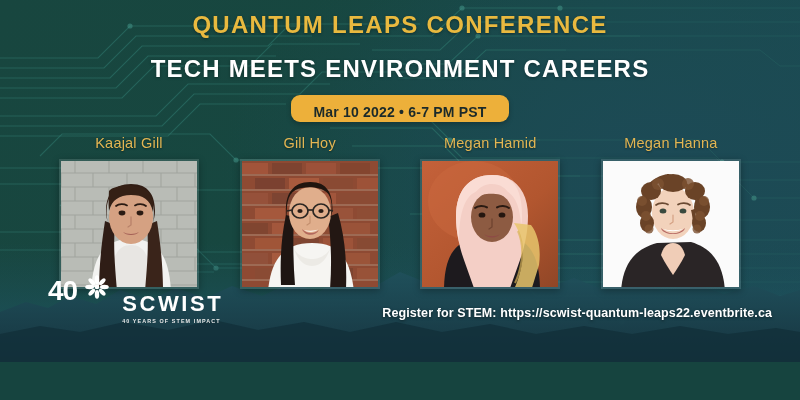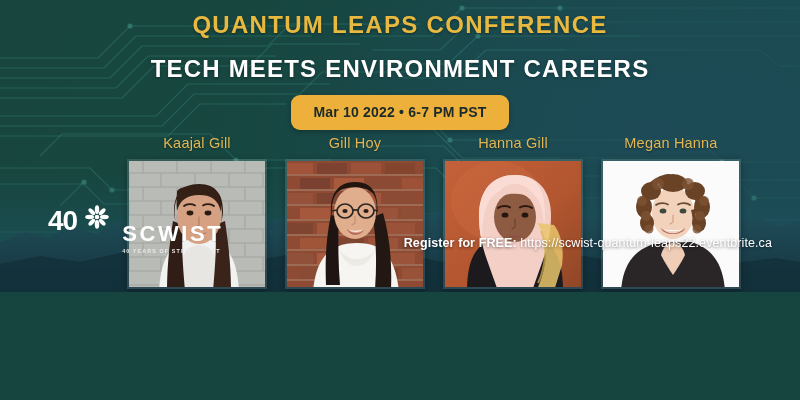--- a/index.html
+++ b/index.html
@@ -4,21 +4,21 @@
 <style>
   * { margin:0; padding:0; box-sizing:border-box; }
   html,body { width:800px; height:400px; overflow:hidden; }
   body {
     font-family:"Liberation Sans", sans-serif;
     background:#16443f;
     position:relative;
   }
   #poster {
     position:absolute; inset:0;
-    width:800px; height:292px;
+    width:800px; height:362px;
     overflow:hidden;
     background:
       radial-gradient(ellipse 620px 380px at 82% 46%, #1d4a56 0%, rgba(29,74,86,0) 70%),
       linear-gradient(115deg, #18463f 0%, #174740 38%, #184a49 62%, #1b4b54 100%);
   }
   
   .circuits { position:absolute; inset:0; pointer-events:none; }
   .circuits svg { display:block; width:800px; height:400px; }
   .trace { fill:none; stroke:#2f7a70; stroke-opacity:.55; stroke-width:1.1; }
   .tracefaint { fill:none; stroke:#2c6f6a; stroke-opacity:.32; stroke-width:1; }
@@ -49,30 +49,30 @@
     text-shadow:0 1px 3px rgba(0,0,0,.35);
   }
   .badge-row { margin-top:12px; text-align:center; }
   .badge {
     display:inline-block;
     background:#edb03a;
     color:#1b2a2a;
     font-size:14px;
     font-weight:bold;
     letter-spacing:.2px;
-    padding:9px 22px 10px 22px;
+    padding:9px 22px 2px 22px;
     border-radius:9px;
     box-shadow:0 2px 5px rgba(0,0,0,.25);
   }
   
   .speakers {
     position:absolute;
     top:136px; left:50px; right:50px;
     display:flex;
-    justify-content:flex-end;
+    justify-content:space-between;
     align-items:flex-start;
   }
   .speaker { width:158px; text-align:center; }
   .sp-name {
     color:#e3b653;
     font-size:14.5px;
     letter-spacing:.2px;
     line-height:1;
     margin-bottom:8px;
     white-space:nowrap;
@@ -105,21 +105,21 @@
   .logo-tag {
     color:#e9e9e9; font-size:5.4px; font-weight:bold;
     letter-spacing:1.1px; margin-top:3px;
   }
   .register {
     position:absolute; right:28px; bottom:42px;
     color:#ffffff; font-size:12.5px; font-weight:bold;
     letter-spacing:.1px;
     text-shadow:0 1px 3px rgba(0,0,0,.5);
   }
-  .register .url { font-weight:normal; }
+  .register .url { font-weight:bold; }
 </style>
 </head>
 <body>
 
 <div id="poster">
 
   <div class="circuits">
     <svg viewBox="0 0 800 400" xmlns="http://www.w3.org/2000/svg" aria-hidden="true">
       <g class="trace">
         <path d="M0 58 H98 L130 26 H300"></path>
@@ -328,21 +328,21 @@
           <ellipse cx="58" cy="50" rx="2.6" ry="2" fill="#2a1d16"></ellipse>
           <ellipse cx="79" cy="50" rx="2.6" ry="2" fill="#2a1d16"></ellipse>
           <path d="M68 55v7l-3 2" stroke="#c4906f" stroke-width="1.2" fill="none" stroke-linecap="round"></path>
           <path d="M60 68c5 5 12 5 17 1-3 6-14 7-17-1z" fill="#b2675c"></path>
           <path d="M62 69c4 1 10 1 14-.4-3 3-11 3-14 .4z" fill="#fff" opacity=".75"></path>
         </svg>
       </div>
     </div>
 
     <div class="speaker">
-      <div class="sp-name">Hanna Gill</div>
+      <div class="sp-name">Megan Hamid</div>
       <div class="photo">
         <svg viewBox="0 0 140 130" xmlns="http://www.w3.org/2000/svg" aria-hidden="true">
           <defs>
             <linearGradient id="terra" x1="0" y1="0" x2="1" y2="1">
               <stop offset="0%" stop-color="#c4613a"></stop>
               <stop offset="55%" stop-color="#b2562f"></stop>
               <stop offset="100%" stop-color="#8e4526"></stop>
             </linearGradient>
           </defs>
           <rect width="140" height="130" fill="url(#terra)"></rect>
@@ -418,17 +418,17 @@
         <circle cx="12" cy="12" r="2.3"></circle>
       </g>
     </svg>
     <span class="logo-words">
       <span class="logo-name">SCWIST</span>
       <span class="logo-tag">40 YEARS OF STEM IMPACT</span>
     </span>
   </div>
 
   <div class="register">
-    <span>Register for FREE:</span>
+    <span>Register for STEM:</span>
     <span class="url">https://scwist-quantum-leaps22.eventbrite.ca</span>
   </div>
 
 </div>
 
 </body></html>

